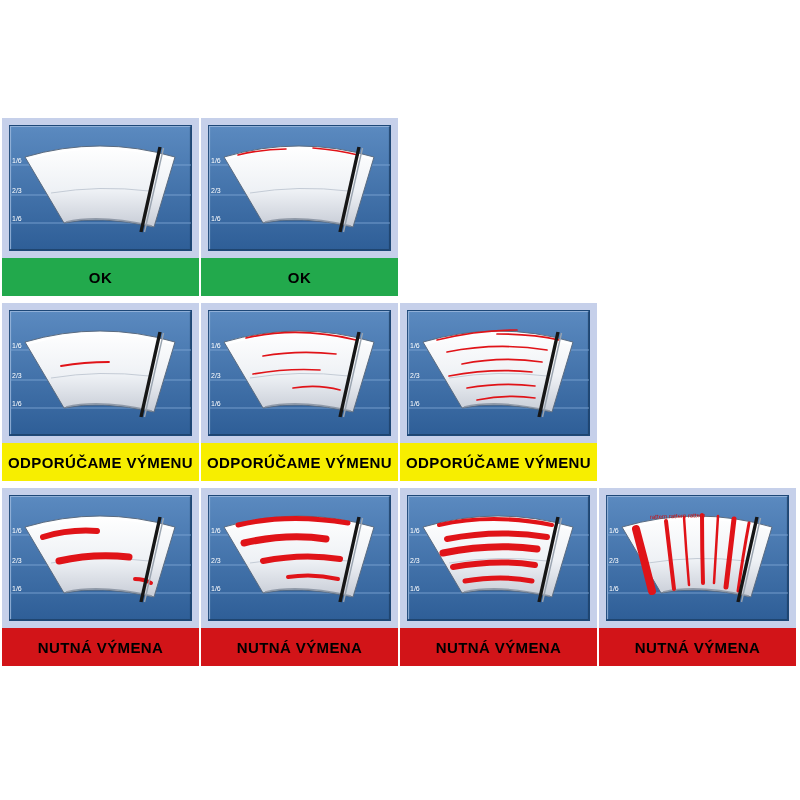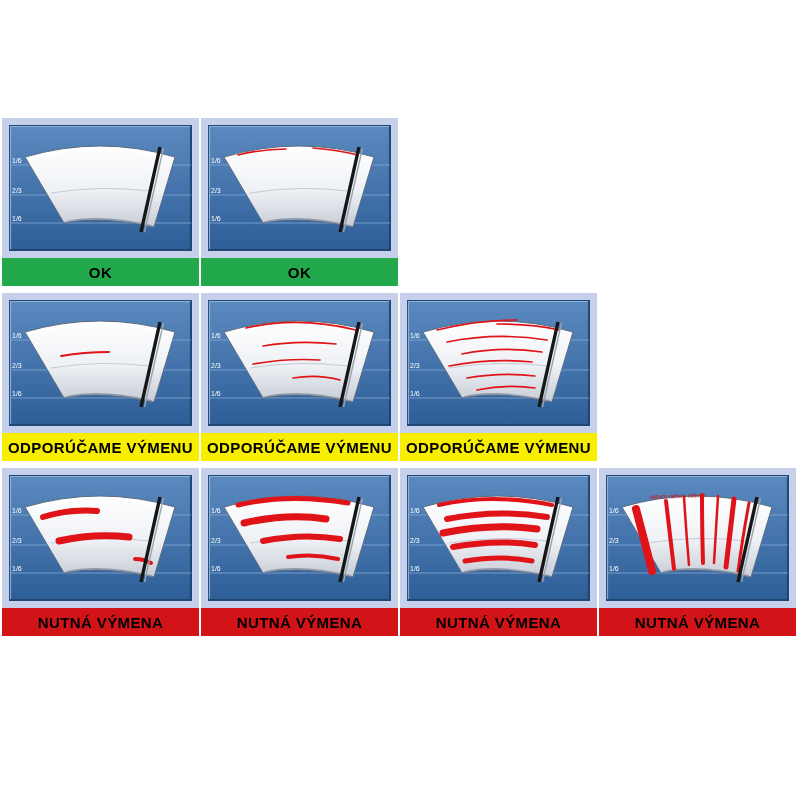--- a/index.html
+++ b/index.html
@@ -29,21 +29,21 @@
     background: #c6d0ea;
     padding: 7px;
     box-sizing: border-box;
   }
   .panel svg {
     display: block;
     width: 100%;
     height: 100%;
   }
   .banner {
-    height: 28px;
+    height: 38px;
     display: flex;
     align-items: center;
     justify-content: center;
   }
   .banner span {
     font-weight: 700;
     font-size: 15px;
     color: #000000;
     letter-spacing: 0.4px;
     white-space: nowrap;

